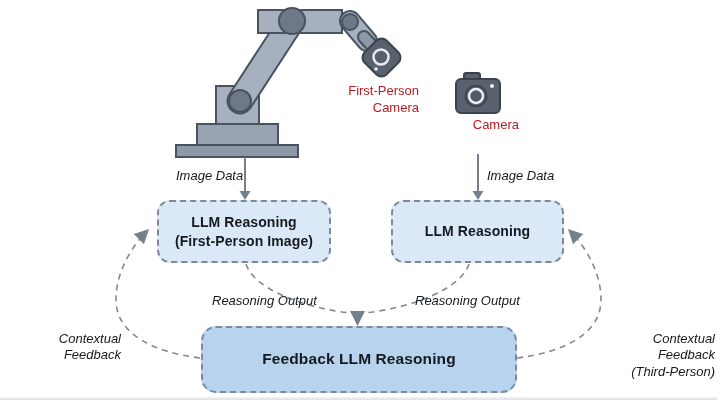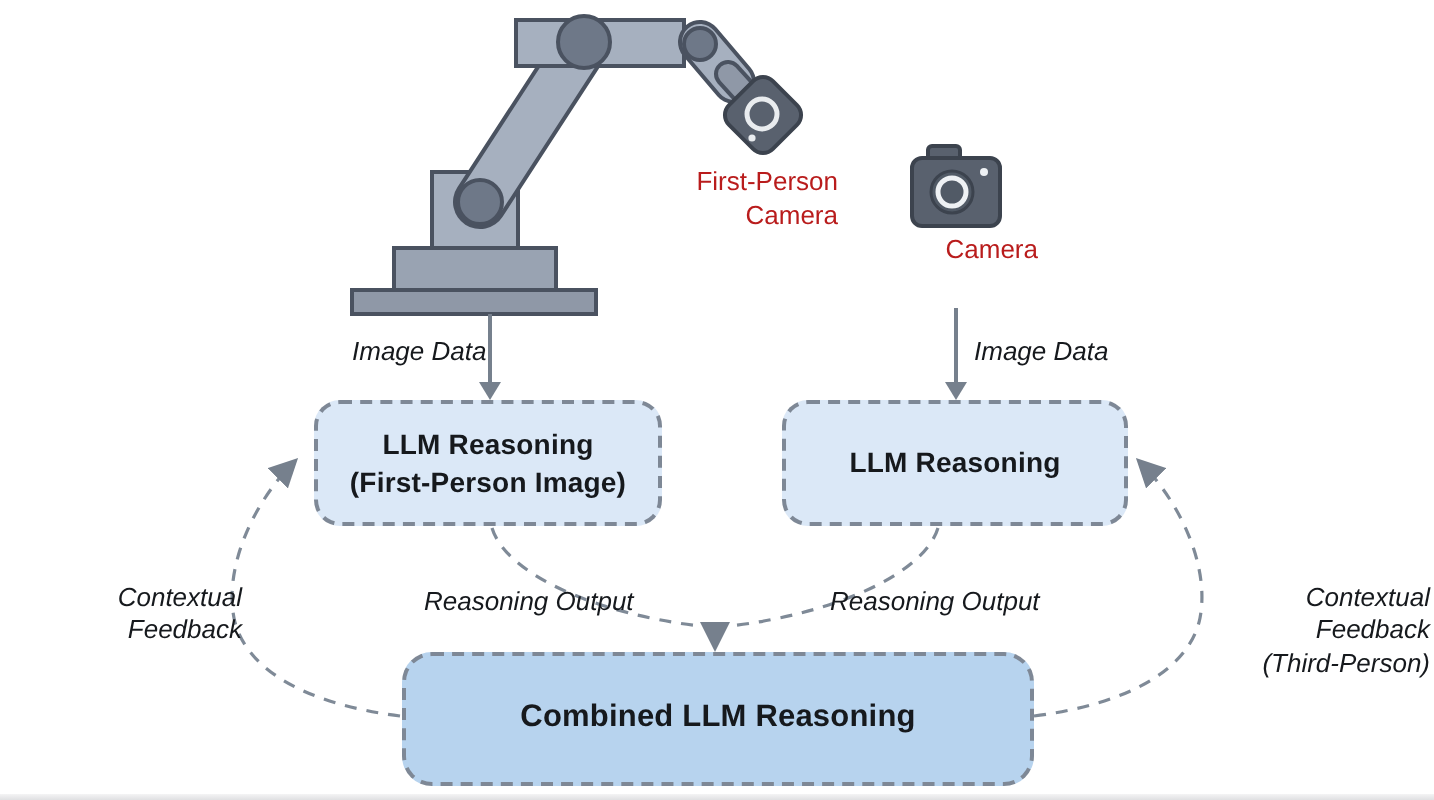--- a/index.html
+++ b/index.html
@@ -18,21 +18,21 @@
   .node--first{left:157px;top:200px;width:174px;height:63px;}
   .node--third{left:391px;top:200px;width:173px;height:63px;}
   .node--combined{
     left:201px;top:326px;width:316px;height:67px;
     background:#b7d3ee;font-size:15.5px;border-radius:15px;
   }
   .lbl{
     position:absolute;font-style:italic;font-size:13px;line-height:1.3;
     color:#16191d;text-align:right;white-space:nowrap;
   }
-  .lbl--multi{white-space:normal;line-height:1.25;}
+  .lbl--multi{white-space:normal;line-height:1.25;margin-top:40px;}
   .cam-lbl{
     position:absolute;font-size:13px;line-height:1.3;color:#b91c1c;
     text-align:right;font-weight:400;
   }
   .cam-lbl span,.node span,.lbl span{display:block;}
   .bottom-edge{
     position:absolute;left:0;right:0;bottom:0;height:3px;
     background:linear-gradient(to bottom,#f4f4f5,#dfe0e2);
   }
 </style>
@@ -118,17 +118,17 @@
   </div>
 
   <div class="node node--first">
     <span>LLM Reasoning</span>
     <span>(First-Person Image)</span>
   </div>
   <div class="node node--third">
     <span>LLM Reasoning</span>
   </div>
   <div class="node node--combined">
-    <span>Combined LLM Reasoning</span>
+    <span>Feedback LLM Reasoning</span>
   </div>
 
   <div class="bottom-edge"></div>
 </div>
 
 </body></html>

